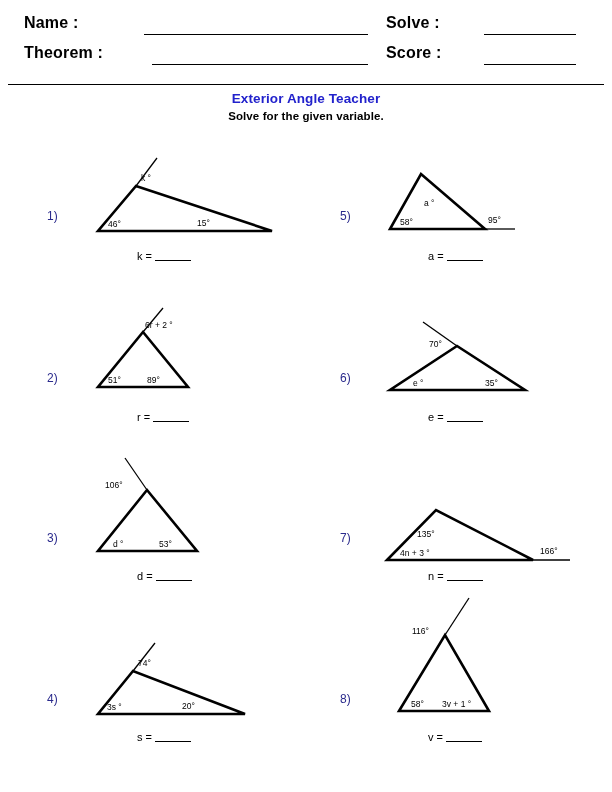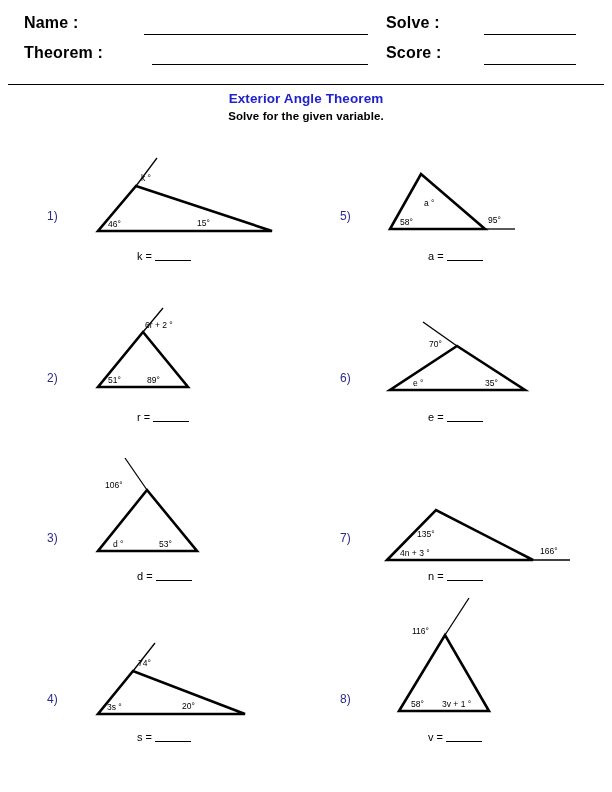--- a/index.html
+++ b/index.html
@@ -110,21 +110,21 @@
   <span class="hdr-line" style="left:152px; top:64px; width:216px;"></span>
 
   <span class="hdr-label" style="left:386px; top:14px;">Solve :</span>
   <span class="hdr-line" style="left:484px; top:34px; width:92px;"></span>
 
   <span class="hdr-label" style="left:386px; top:44px;">Score :</span>
   <span class="hdr-line" style="left:484px; top:64px; width:92px;"></span>
 </div>
 <div id="rule"></div>
 
-<div id="title">Exterior Angle Theorem</div>
+<div id="title">Exterior Angle Teacher</div>
 <div id="subtitle">Solve for the given variable.</div>
 
 <div class="problem">
   <span class="prob-num" style="left:47px; top:209px;">1)</span>
   <svg class="prob-svg" style="left:85px; top:152px;" width="210" height="92">
     <polygon points="13,79 187,79 51,34" fill="none" stroke="#000" stroke-width="2.6"></polygon>
     <line x1="51" y1="34" x2="72" y2="6" stroke="#000" stroke-width="1.3"></line>
     <text x="56" y="29" font-family="Liberation Sans, sans-serif" font-size="8.5">k °</text>
     <text x="23" y="75" font-family="Liberation Sans, sans-serif" font-size="8.5">46°</text>
     <text x="112" y="74" font-family="Liberation Sans, sans-serif" font-size="8.5">15°</text>

